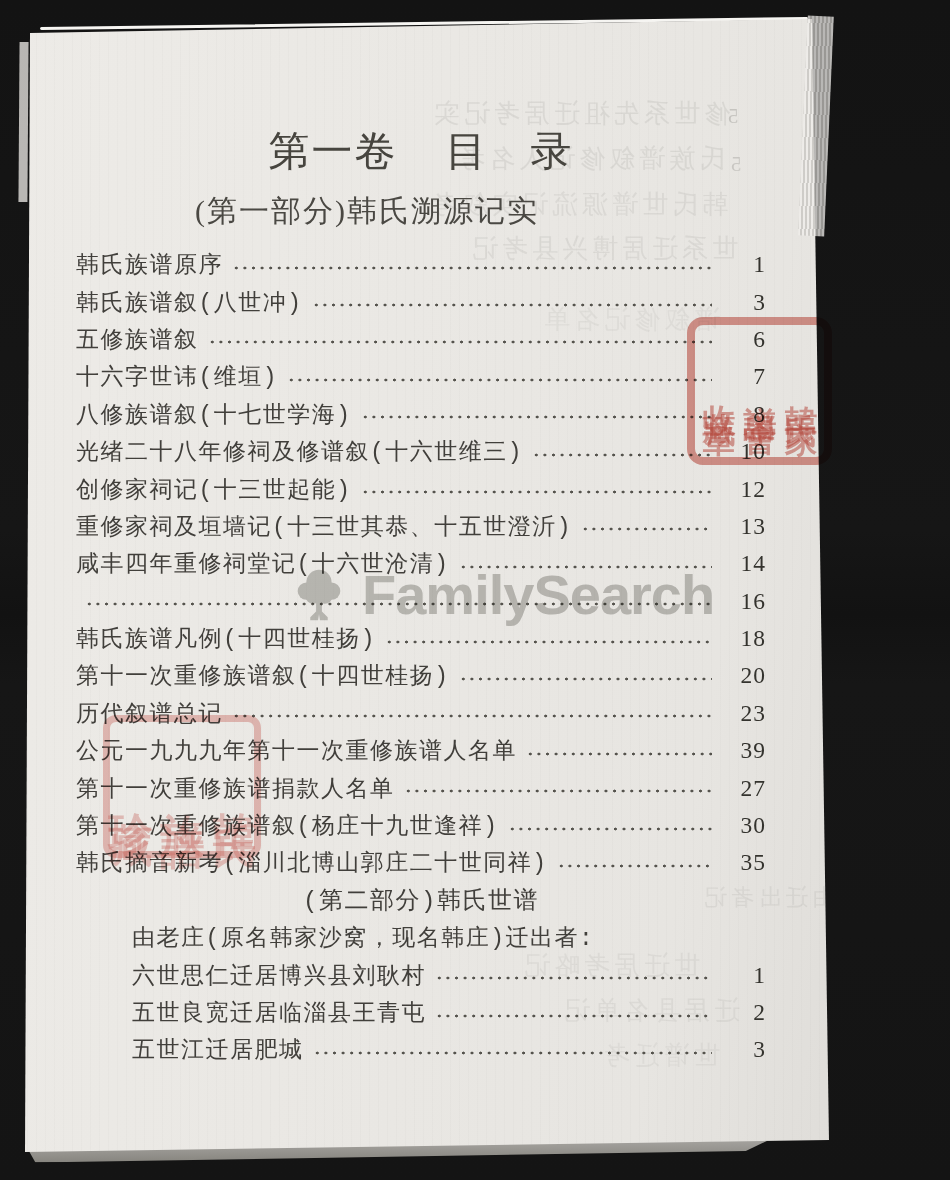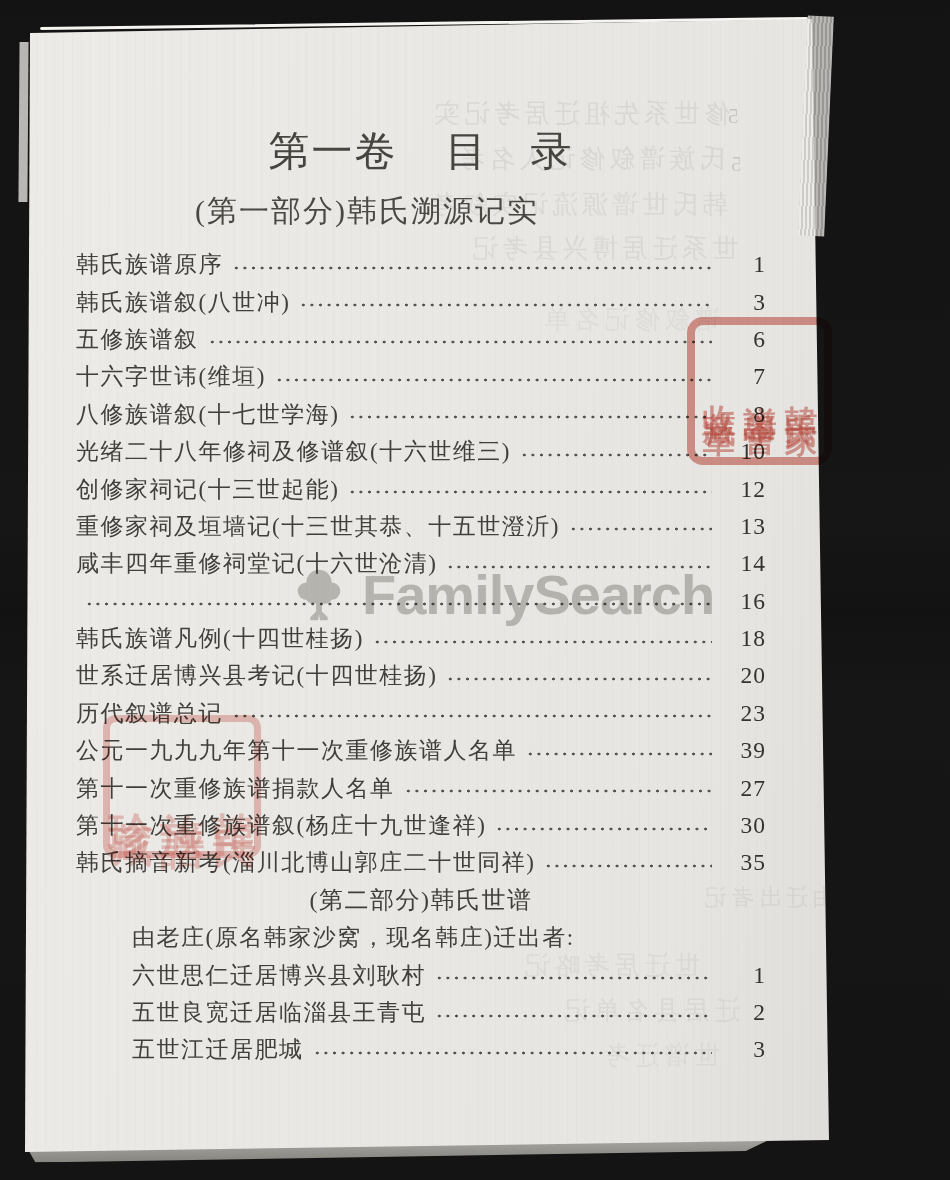--- a/index.html
+++ b/index.html
@@ -31,21 +31,21 @@
         background:repeating-linear-gradient(90deg,rgba(90,88,84,.5) 0 1px,transparent 1px 9px);}
   
   .title-wrap{position:absolute;left:76px;top:124px;width:690px;text-align:center;
               font-size:41px;color:#47453f;font-weight:500;letter-spacing:2px;white-space:nowrap;}
   .title-wrap .sp1{margin-left:48px;} .title-wrap .sp2{margin-left:42px;}
   .subtitle{position:absolute;left:76px;top:191px;width:690px;text-align:center;font-size:30px;
             color:#4a4843;letter-spacing:2px;transform:translateX(-54px);white-space:nowrap;}
   
   .toc{position:absolute;left:76px;top:246px;width:690px;font-size:23px;color:#413f3b;}
   .row{height:37.4px;display:flex;align-items:center;}
-  .lbl{white-space:nowrap;letter-spacing:1.5px;}
+  .lbl{white-space:nowrap;letter-spacing:1.5px;font-family:Liberation Mono, monospace;}
   .leader{flex:1;height:8px;margin:6px 4px 0 9px;
           background-image:radial-gradient(circle,#55534d 1.25px,rgba(0,0,0,0) 1.7px);
           background-size:8.6px 8px;background-repeat:repeat-x;background-position:left center;}
   .num{flex:none;min-width:50px;text-align:right;font-size:23.5px;color:#34332e;letter-spacing:1px;}
   .row.center{justify-content:center;font-size:24px;letter-spacing:2px;}
   .row.indent{padding-left:56px;}
   
   .seal{position:absolute;mix-blend-mode:multiply;display:flex;flex-direction:row-reverse;
         justify-content:center;align-items:center;gap:8px;}
   .seal-col{writing-mode:vertical-rl;text-orientation:upright;font-weight:700;line-height:1;}
@@ -155,21 +155,21 @@
       <div class="row">
           <span class="leader"></span>
           <span class="num">16</span>
         </div>
       <div class="row">
           <span class="lbl">韩氏族谱凡例(十四世桂扬)</span>
           <span class="leader"></span>
           <span class="num">18</span>
         </div>
       <div class="row">
-          <span class="lbl">世系迁居博兴县考记(十四世桂扬)</span>
+          <span class="lbl">第十一次重修族谱叙(十四世桂扬)</span>
           <span class="leader"></span>
           <span class="num">20</span>
         </div>
       <div class="row">
           <span class="lbl">历代叙谱总记</span>
           <span class="leader"></span>
           <span class="num">23</span>
         </div>
       <div class="row">
           <span class="lbl">公元一九九九年第十一次重修族谱人名单</span>

